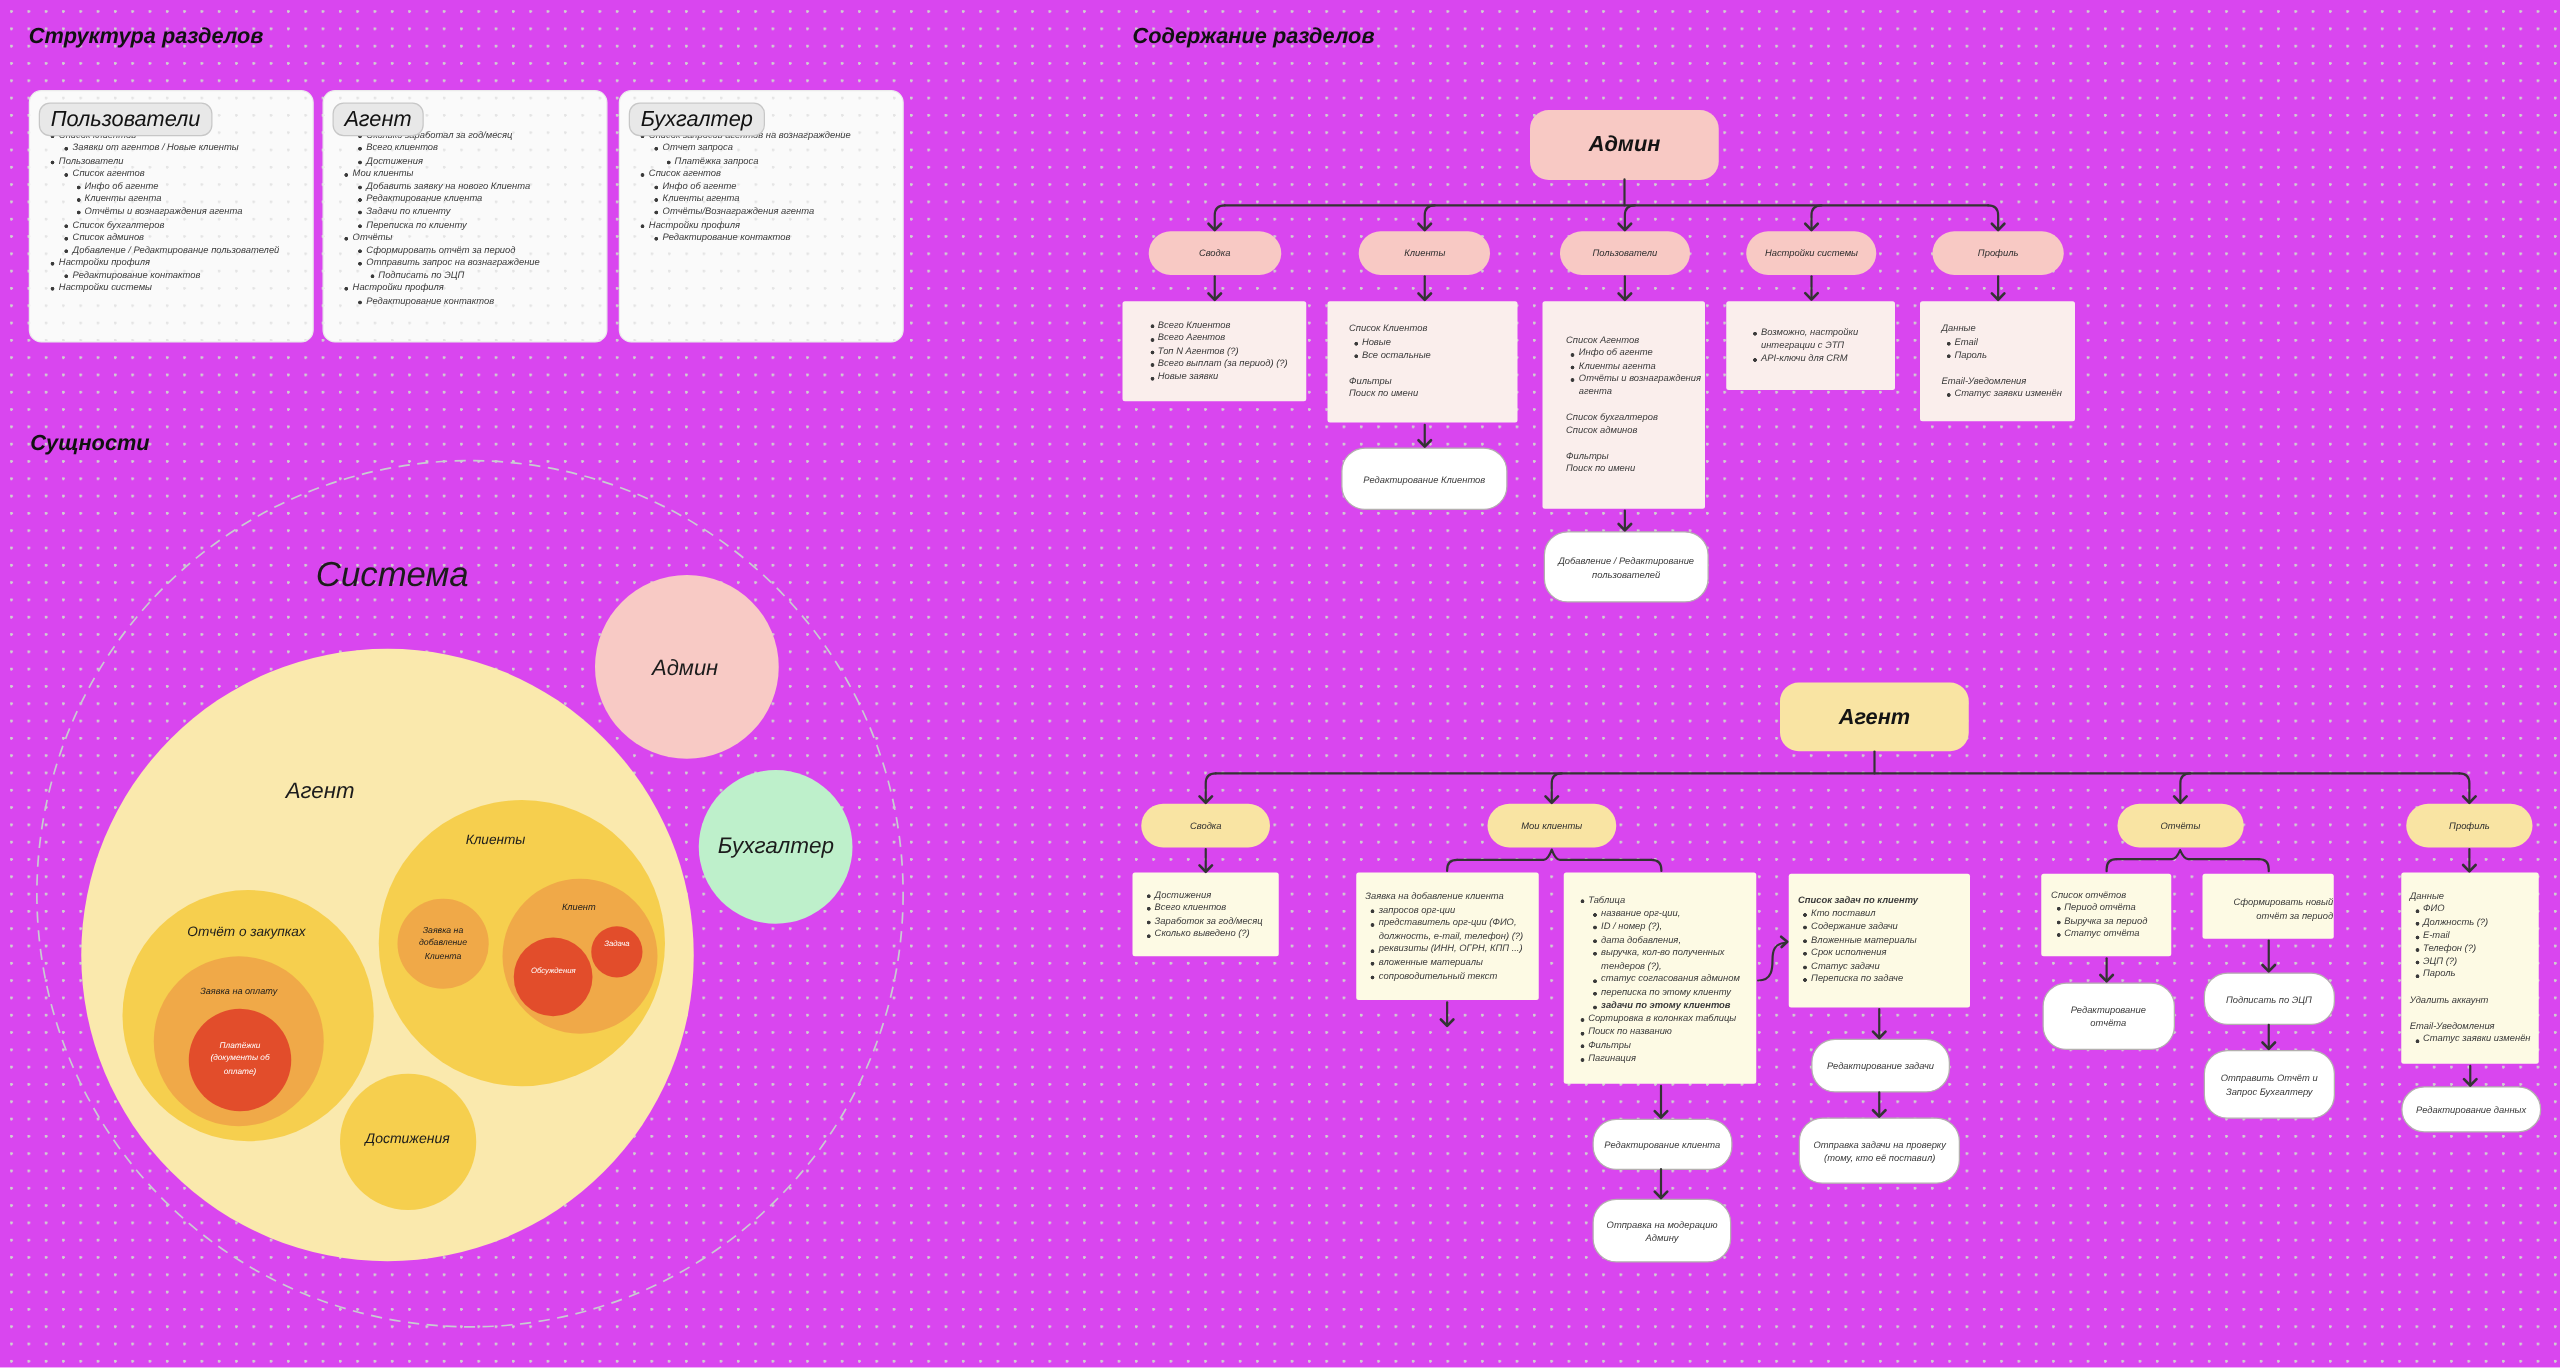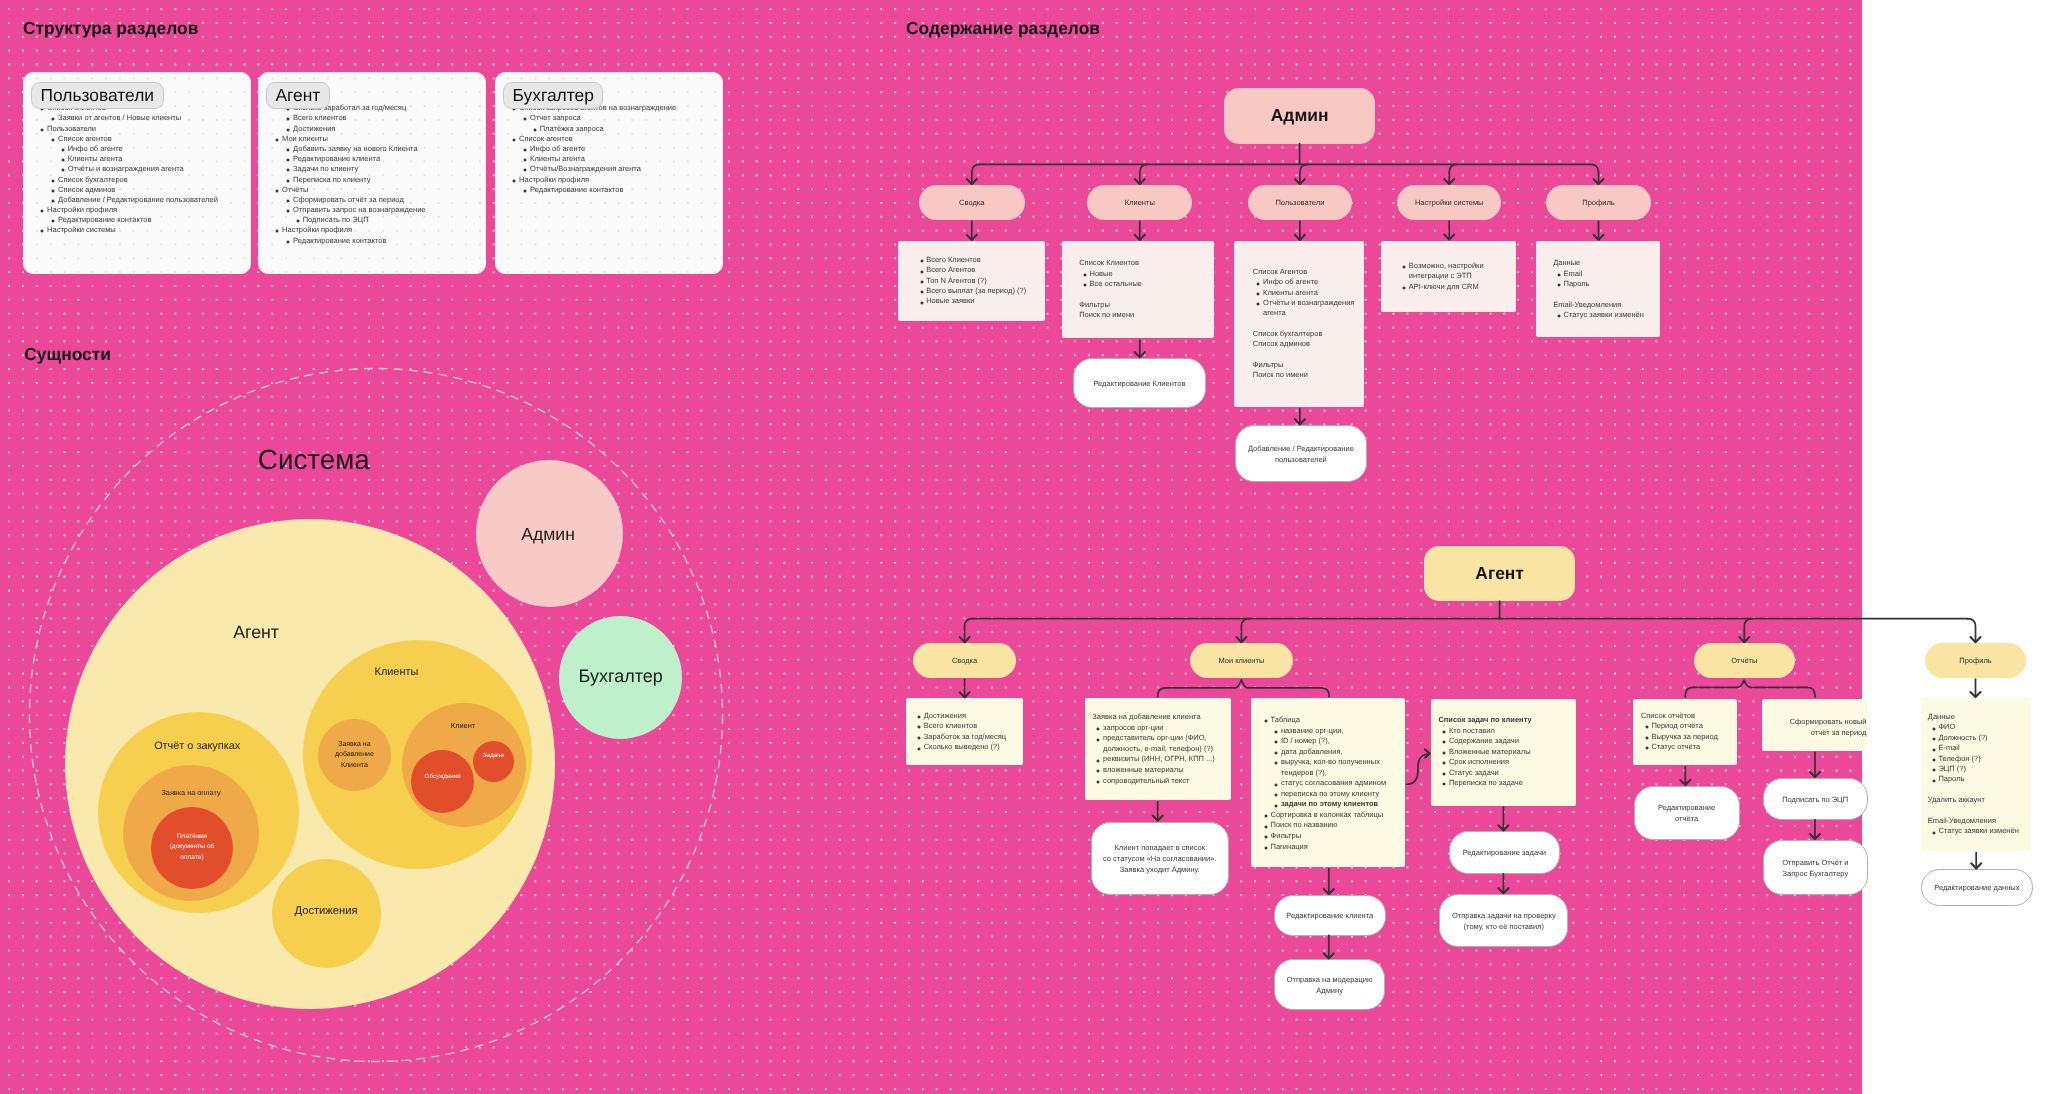--- a/index.html
+++ b/index.html
@@ -1,20 +1,20 @@
 <!DOCTYPE html>
 <html><head>
 <meta charset="utf-8">
 <title>Структура разделов</title>
 <style>
 html,body{margin:0;padding:0;background:#ffffff;}
 body{width:2048px;height:1094px;overflow:hidden;
      font-family:"Liberation Sans",sans-serif;color:#1f1f1f;
      -webkit-font-smoothing:antialiased;text-rendering:geometricPrecision;}
-#board{position:relative;width:1862px;height:1094px;background:#ec4899;}
+#board{position:relative;width:2048px;height:1094px;background:#d946ef;font-style:italic;}
 #dots{position:absolute;inset:0;
   background-image:radial-gradient(circle at 1px 1px, #cfcfcf 0.95px, rgba(255,255,255,0) 1.35px);
   background-size:13.85px 13.85px;background-position:8.15px 8.15px;}
 .sec-title{position:absolute;font-size:17.4px;font-weight:700;color:#111111;white-space:nowrap;}
 .card{position:absolute;background:#fafafa;border:1px solid #ebebeb;border-radius:10px;overflow:hidden;}
 .card-dots{position:absolute;inset:0;
   background-image:radial-gradient(circle at 1px 1px, #e4e4e4 0.9px, rgba(255,255,255,0) 1.25px);
   background-size:13.85px 13.85px;}
 .chip{position:absolute;background:#e8e8e8;border:1px solid #c7c7c7;border-radius:9px;
   font-size:17.4px;color:#121212;line-height:1;display:flex;align-items:center;justify-content:center;
@@ -302,23 +302,20 @@
 <div class="bul" style="left:1931.7px;top:757.9px"></div>
 <div class="ptxt" style="left:1938.4px;top:753.6px;line-height:10.40px">Телефон (?)</div>
 <div class="bul" style="left:1931.7px;top:768.3px"></div>
 <div class="ptxt" style="left:1938.4px;top:764.0px;line-height:10.40px">ЭЦП (?)</div>
 <div class="bul" style="left:1931.7px;top:778.7px"></div>
 <div class="ptxt" style="left:1938.4px;top:774.4px;line-height:10.40px">Пароль</div>
 <div class="ptxt" style="left:1927.8px;top:795.2px;line-height:10.40px">Удалить аккаунт</div>
 <div class="ptxt" style="left:1927.8px;top:816.0px;line-height:10.40px">Email-Уведомления</div>
 <div class="bul" style="left:1931.7px;top:830.7px"></div>
 <div class="ptxt" style="left:1938.4px;top:826.4px;line-height:10.40px">Статус заявки изменён</div>
-<div class="obox" style="left:1090.6px;top:821.7px;width:136.3px;height:71.0px">Клиент попадает в список
-со статусом «На согласовании».
-Заявка уходит Админу.</div>
 <div class="obox" style="left:1273.9px;top:895.0px;width:109.8px;height:38.8px">Редактирование клиента</div>
 <div class="obox" style="left:1273.9px;top:959.4px;width:109.5px;height:48.9px">Отправка на модерацию
 Админу</div>
 <div class="obox" style="left:1448.5px;top:831.4px;width:109.7px;height:41.0px">Редактирование задачи</div>
 <div class="obox" style="left:1439.4px;top:894.3px;width:126.8px;height:51.2px">Отправка задачи на проверку
 (тому, кто её поставил)</div>
 <div class="obox" style="left:1633.7px;top:786.1px;width:103.9px;height:52.4px">Редактирование
 отчёта</div>
 <div class="obox" style="left:1762.6px;top:778.1px;width:103.1px;height:40.2px">Подписать по ЭЦП</div>
 <div class="obox" style="left:1762.6px;top:840.1px;width:103.6px;height:53.2px">Отправить Отчёт и

